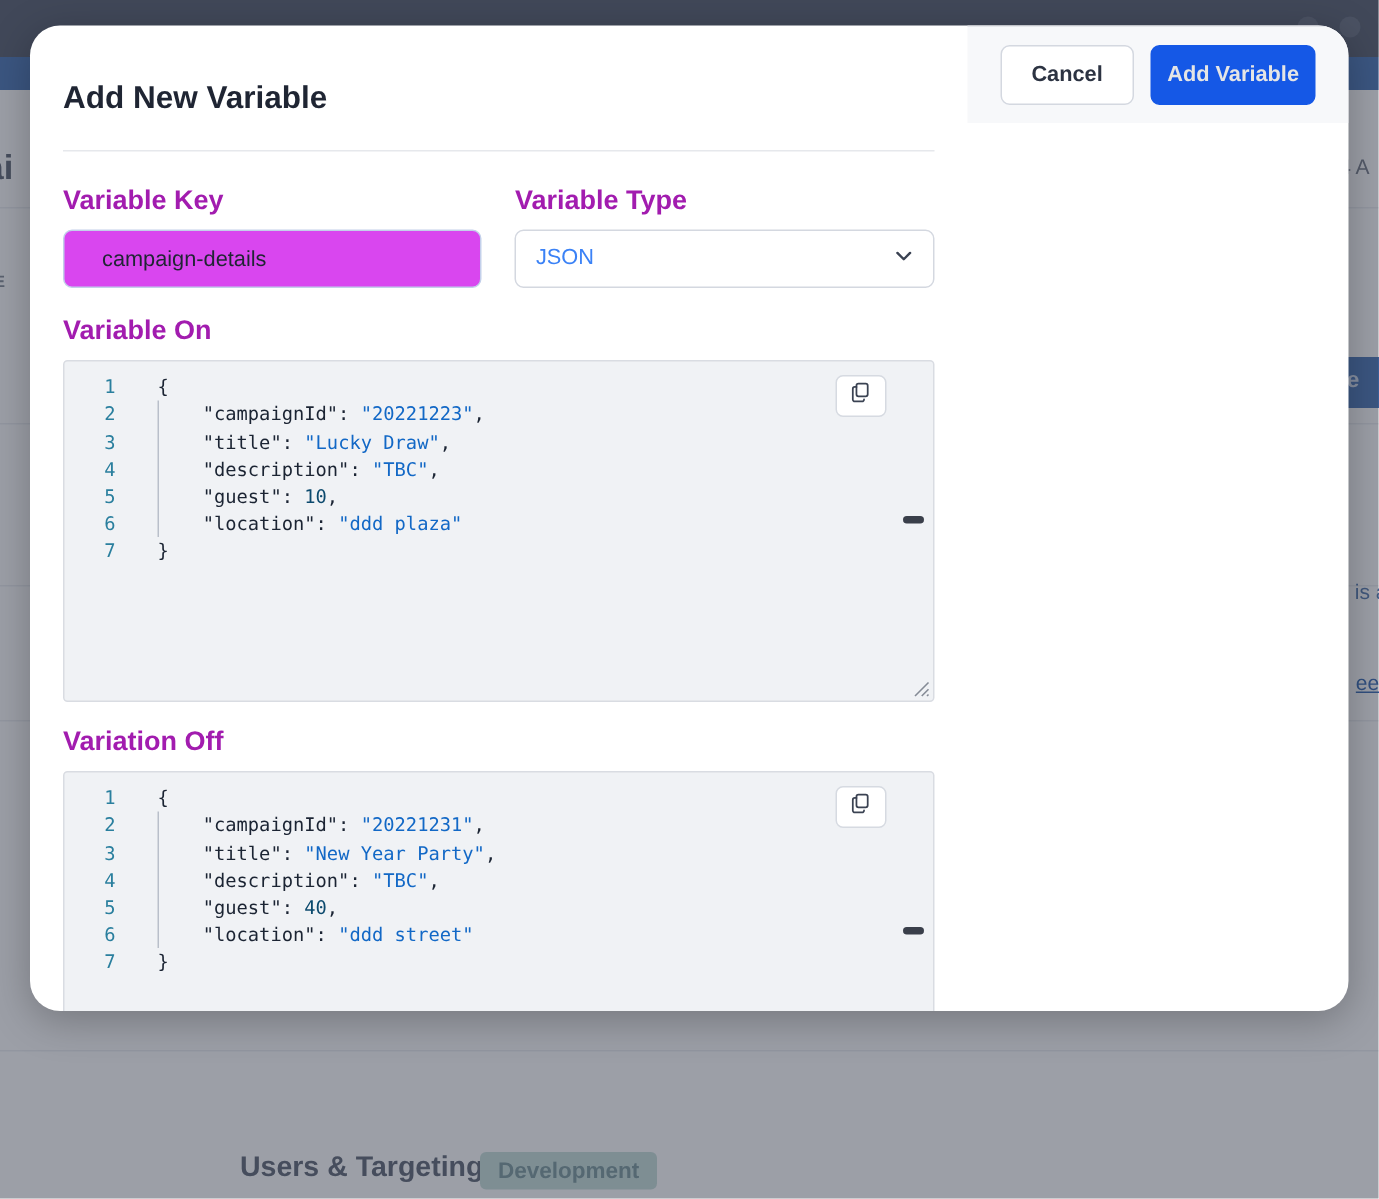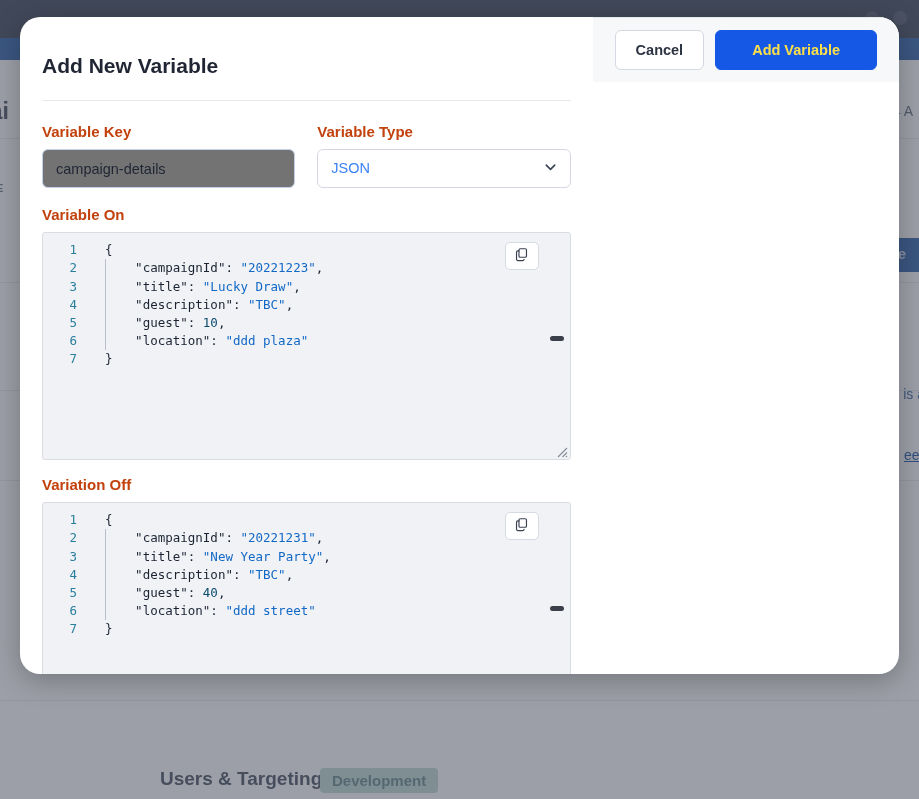--- a/index.html
+++ b/index.html
@@ -110,29 +110,29 @@
     height: 1px; background: #e6e8ec; border: 0; margin: 0 0 22px 0;
   }
 
   
   .field-row {
     display: flex; gap: 22px; margin-bottom: 18px;
   }
   .field { flex: 1 1 0; min-width: 0; }
   .field-label {
     display: block;
-    font-size: 15px; font-weight: 700; color: #c2410c;
+    font-size: 18px; font-weight: 700; color: #a21caf;
     margin-bottom: 9px;
   }
   .text-input {
     display: block; width: 100%; height: 39px;
     border: 1px solid #c3d0ea;
     border-radius: 6px;
-    background: #737373;
-    padding: 0 13px;
+    background: #d946ef;
+    padding: 0 25px;
     font-family: "Liberation Sans", sans-serif;
     font-size: 14.5px; color: #1f2533;
     outline: none;
   }
   .select-wrap { position: relative; }
   .select-input {
     display: block; width: 100%; height: 39px;
     border: 1px solid #d4d8e0;
     border-radius: 6px;
     background: #ffffff;
@@ -245,22 +245,22 @@
     text-align: right;
   }
   .btn-secondary {
     background: #ffffff;
     border-color: #d4d8e0;
     color: #2c3342;
   }
   .btn-primary {
     background: #1558e6;
     border-color: #1558e6;
-    color: #fde047;
-    padding: 0 36px;
+    color: #e5e5e5;
+    padding: 0 10px;
   }
 </style>
 </head>
 <body>
 
 <div id="app-background">
   <div class="bg-topbar">
     <span class="bg-topbar-dot d1"></span>
     <span class="bg-topbar-dot d2"></span>
   </div>

